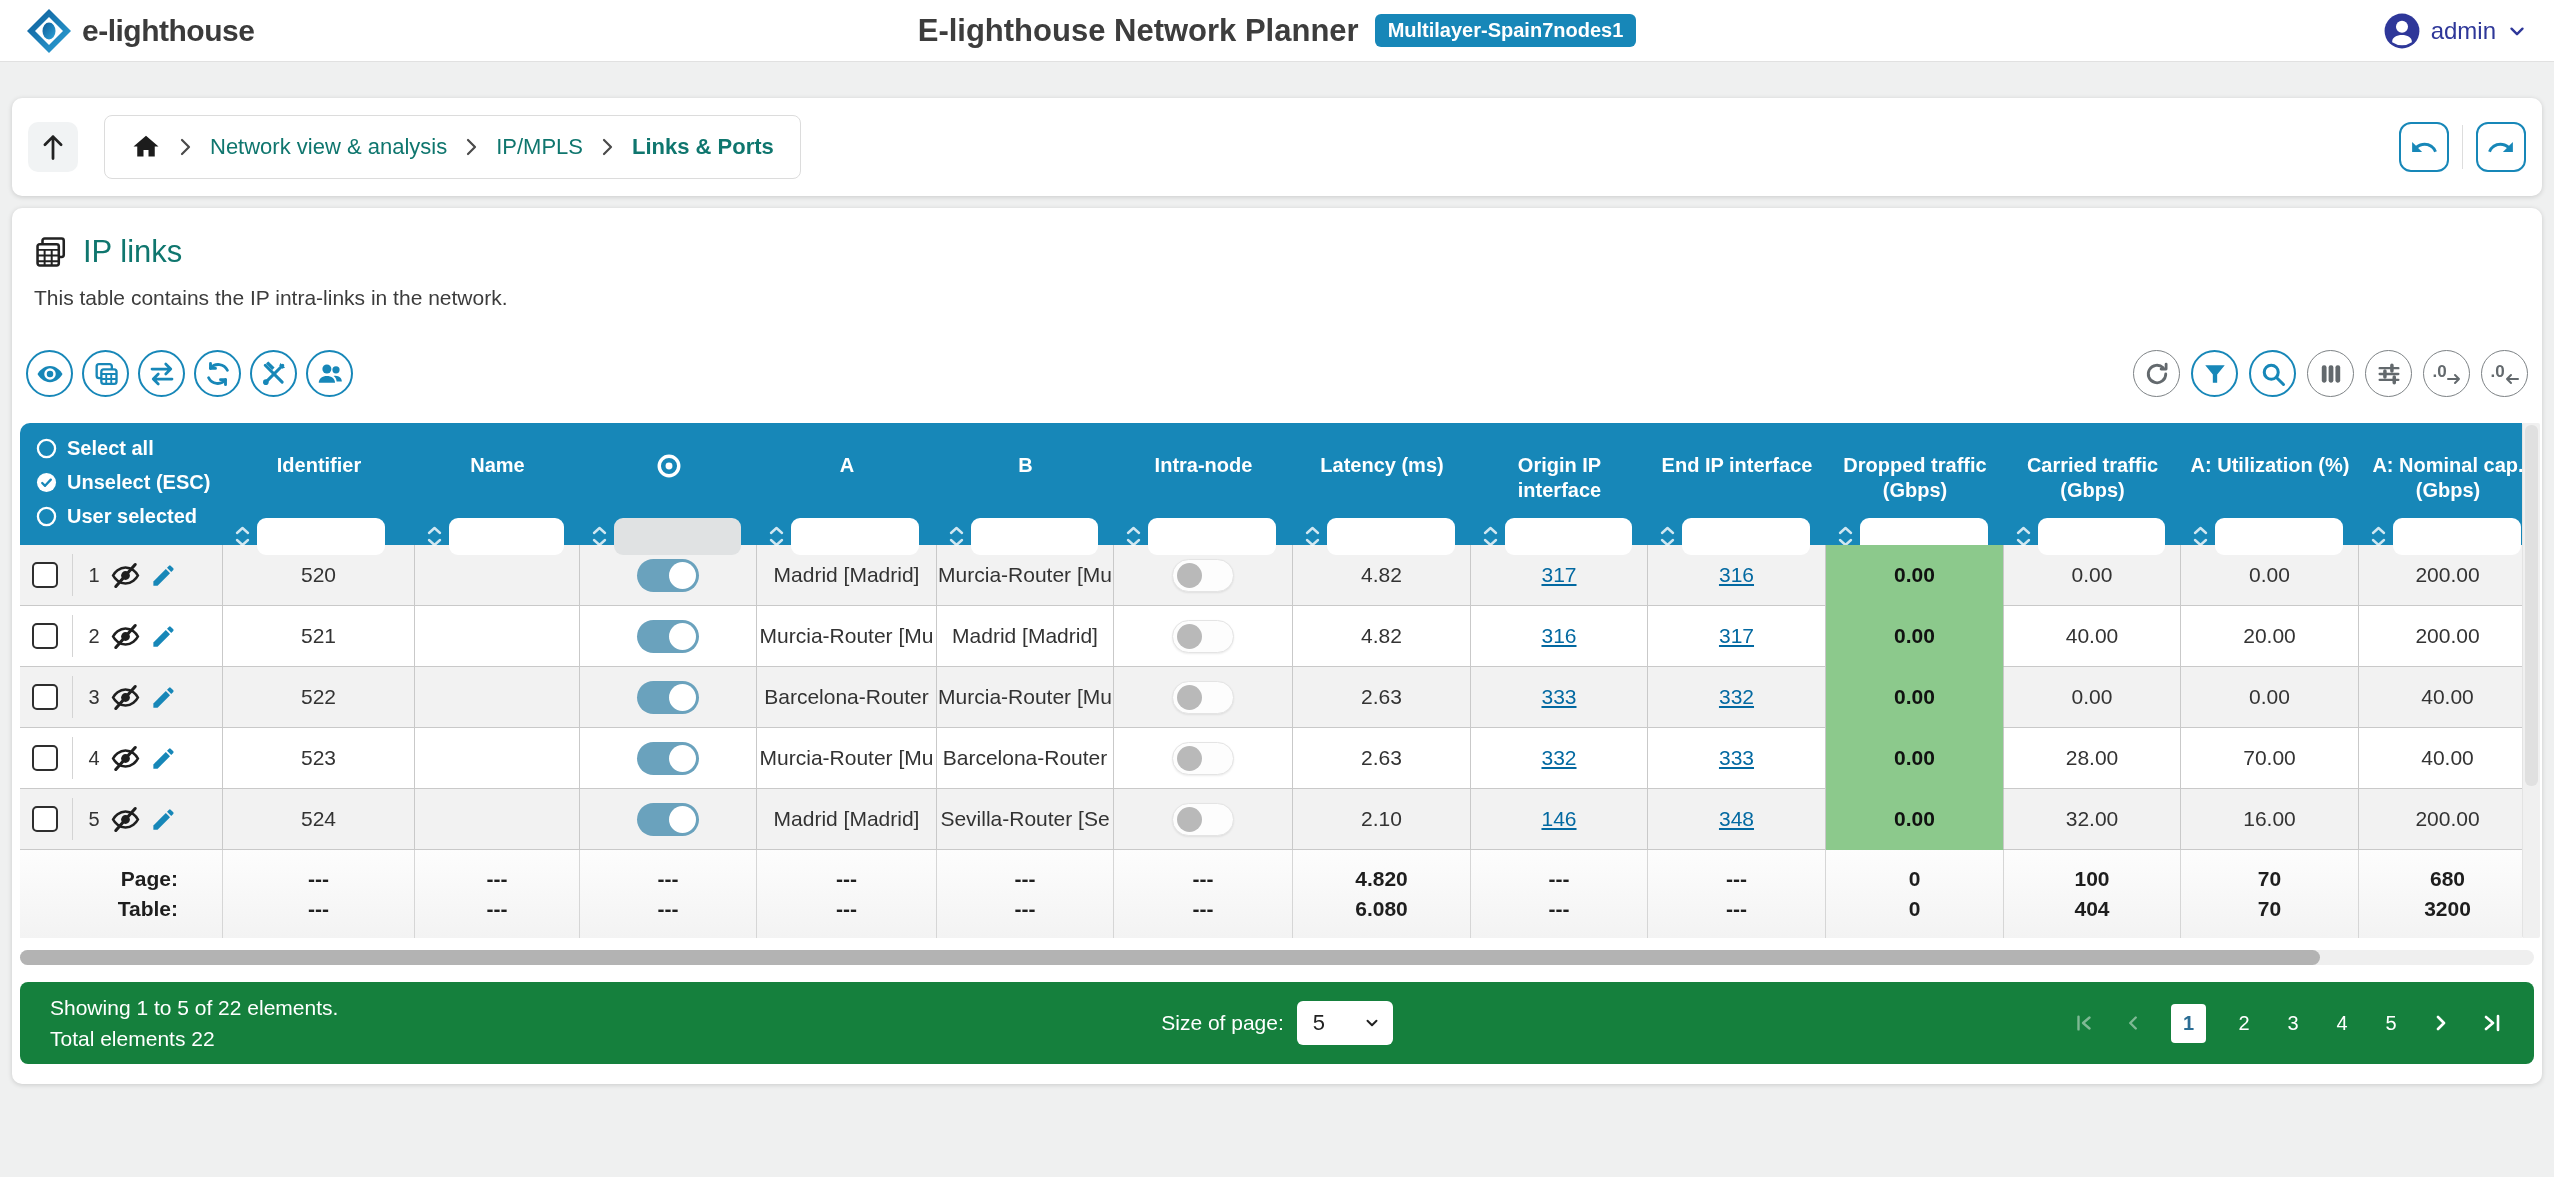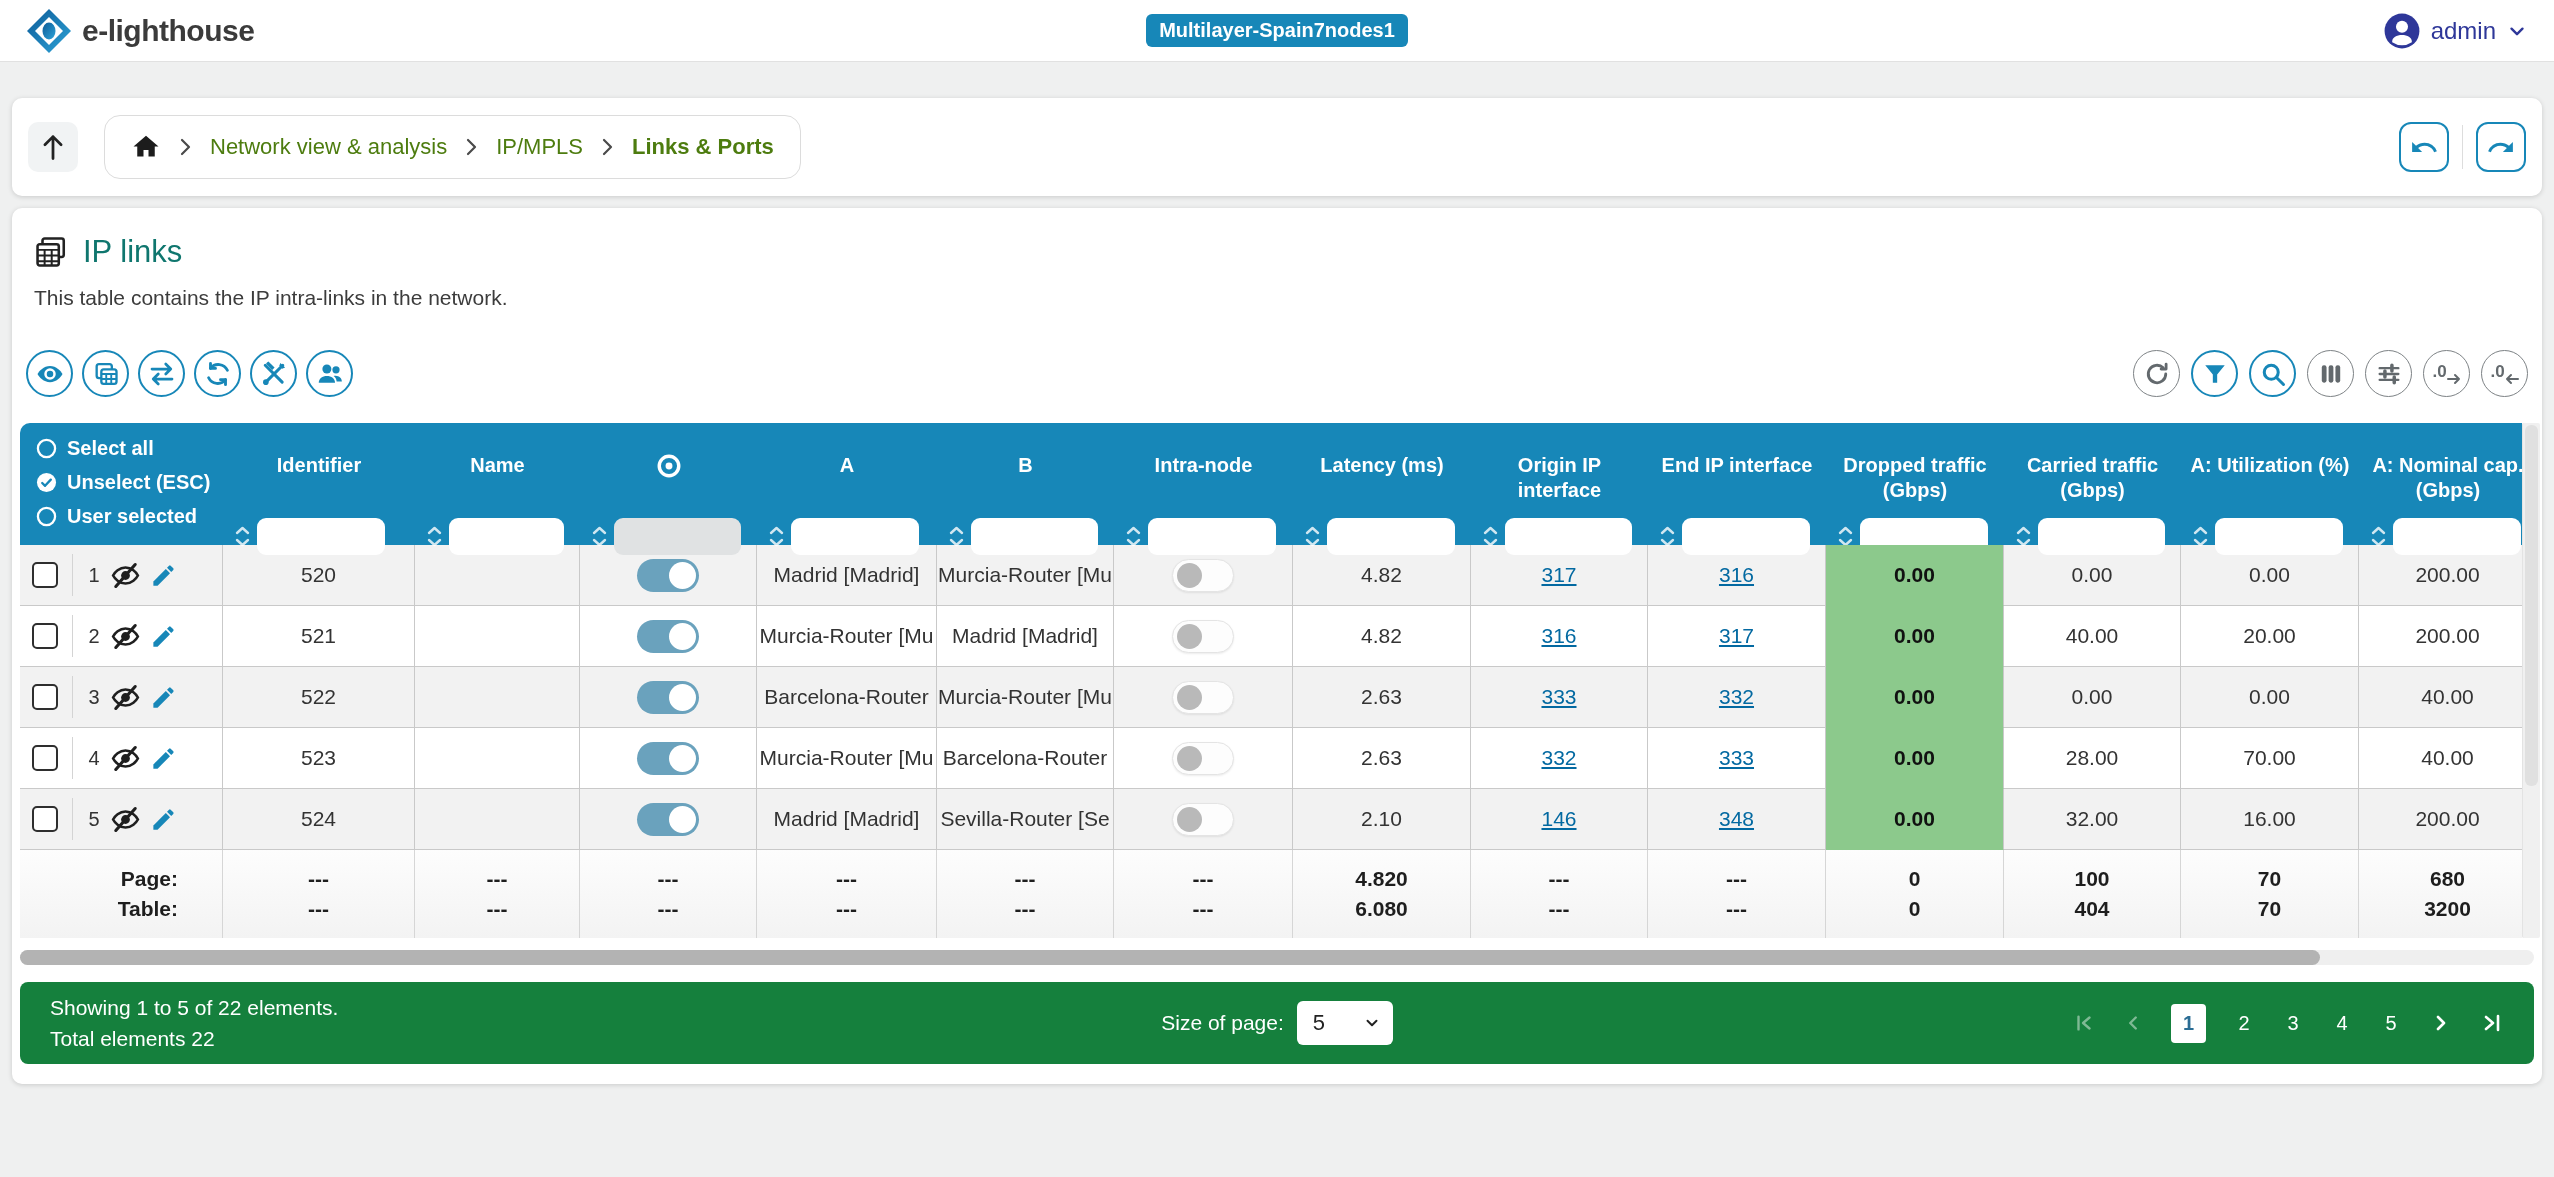--- a/index.html
+++ b/index.html
@@ -19,22 +19,22 @@
   .user { margin-left:auto; display:flex; align-items:center; gap:10px; color:#2e3799;
     font-size:24px; font-weight:500; cursor:pointer; z-index:6;}
 
   
   .card { background:#fff; border-radius:10px; box-shadow:0 1px 5px rgba(0,0,0,.16); margin:0 12px; }
 
   
   .crumbbar { margin-top:36px; height:98px; display:flex; align-items:center; padding:0 16px; gap:26px; }
   .up-btn { width:50px; height:50px; background:#f1f3f4; border-radius:10px; display:flex;
     align-items:center; justify-content:center; cursor:pointer; }
-  .crumb-pill { height:64px; border:1px solid #dcdcdc; border-radius:16px; display:flex;
-    align-items:center; padding:0 26px; gap:18px; font-size:22px; color:#4d7c0f; }
+  .crumb-pill { height:64px; border:1px solid #dcdcdc; border-radius:8px; display:flex;
+    align-items:center; padding:0 26px; gap:18px; font-size:22px; color:#0f766e; }
   .crumb-item { cursor:pointer; white-space:nowrap; }
   .crumb-item.last { font-weight:700; }
   .crumb-sep { display:flex; align-items:center; }
   .undo-group { margin-left:auto; display:flex; align-items:center; gap:13px; }
   .u-btn { width:50px; height:50px; border:2px solid #1787b8; border-radius:12px; background:#fff;
     display:flex; align-items:center; justify-content:center; cursor:pointer; }
   .u-div { width:1px; height:44px; background:#ddd; }
 
   
   .main { margin-top:12px; padding:0 0 20px 0; }
@@ -126,20 +126,21 @@
           </linearGradient>
         </defs>
         <polygon points="23,1 45,23 23,45 1,23" fill="url(#lg)"></polygon>
         <polygon points="23,9 37,23 23,37 9,23" fill="#fff"></polygon>
         <ellipse cx="23" cy="23" rx="6.5" ry="8.5" fill="url(#lg)"></ellipse>
       </svg>
     </span>
     <span class="brand-text">e-lighthouse</span>
   </div>
   <div class="title-wrap">
+    <span class="app-title">E-lighthouse Network Planner</span>
     <span class="design-badge">Multilayer-Spain7nodes1</span>
   </div>
   <div class="user">
     <span style="display:flex">
       <svg width="38" height="38" viewBox="0 0 24 24">
         <circle cx="12" cy="12" r="11" fill="#2e3799"></circle>
         <circle cx="12" cy="9.3" r="3.8" fill="#fff"></circle>
         <path d="M12 14.6c-3.4 0-6.2 1.7-6.2 4v.5a11 11 0 0 0 12.4 0v-.5c0-2.3-2.8-4-6.2-4z" fill="#fff"></path>
       </svg>
     </span>

